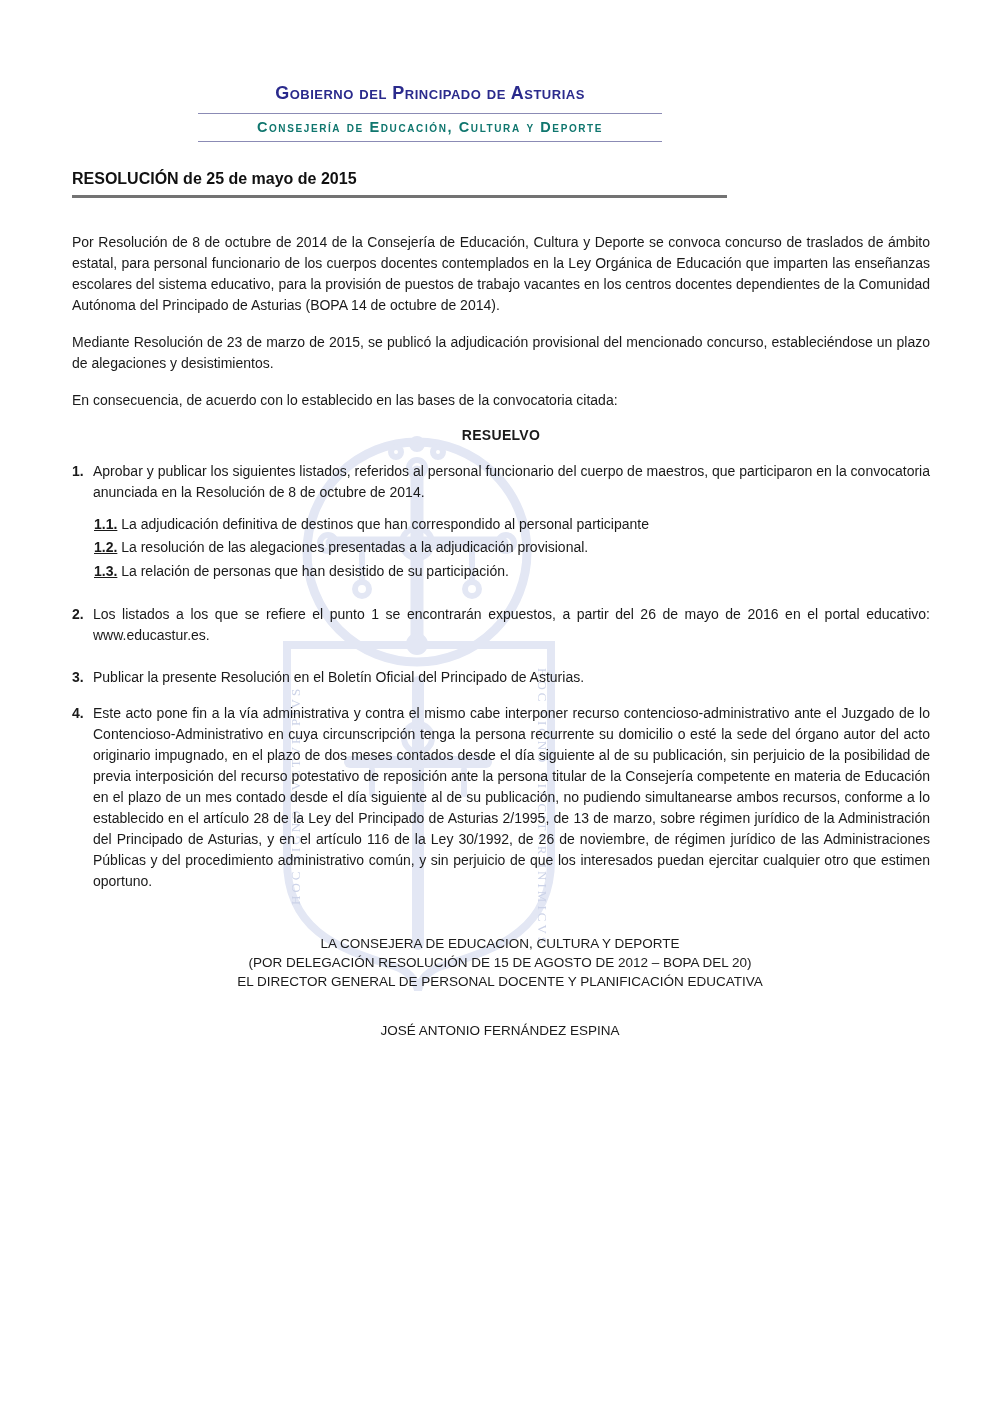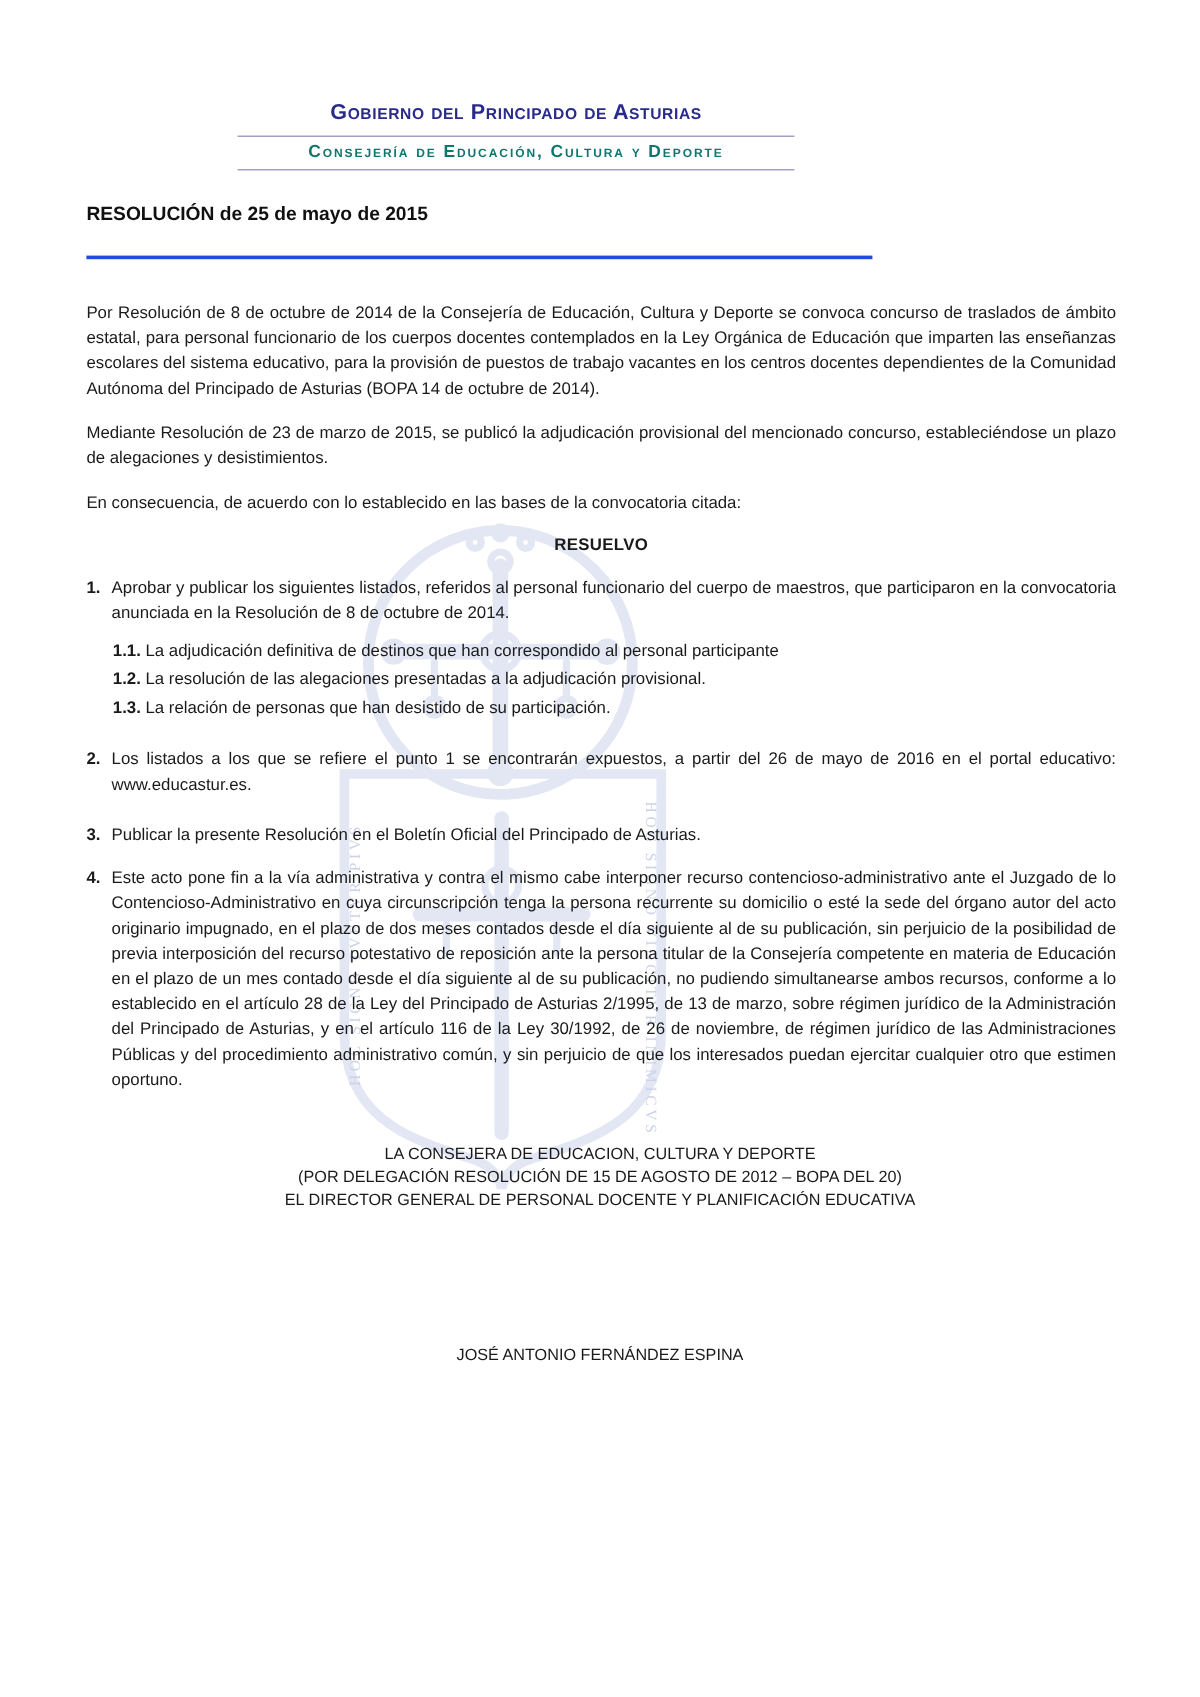--- a/index.html
+++ b/index.html
@@ -54,22 +54,22 @@
     font-size: 14.5px;
     font-weight: 600;
     letter-spacing: 1.6px;
     color: #0f766e;
   }
 
   
   .title-block {
     width: 655px;
     margin: 26px 0 0 72px;
-    border-bottom: 3px solid #1d4ed8;
-    padding-bottom: 24px;
+    border-bottom: 3px solid #737373;
+    padding-bottom: 6px;
     color: #111111;
   }
   .title-heading {
     font-size: 16px;
     font-weight: bold;
     line-height: 21px;
   }
   .title-subtitle {
     font-size: 14px;
     line-height: 21px;
@@ -93,34 +93,34 @@
     font-size: 14px;
     font-weight: bold;
     letter-spacing: 0.3px;
   }
 
   .item { display: flex; margin-top: 15px; }
   .item .num { flex: 0 0 21px; font-weight: bold; }
   .item .txt { flex: 1; text-align: justify; }
 
   .subitems { margin: 10px 0 4px 22px; line-height: 23.5px; }
-  .subitem .num { font-weight: bold; }
+  .subitem .num { font-weight: bold; text-decoration: underline; }
 
   .gap-lg { margin-top: 21px; }
 
   
   .signature {
     margin-top: 42px;
     text-align: center;
     font-size: 13.5px;
     line-height: 19px;
     color: #1a1a1a;
   }
   .signatory {
-    margin-top: 112px;
+    margin-top: 32px;
     text-align: center;
     font-size: 13.5px;
     color: #1a1a1a;
   }
 </style>
 </head>
 <body>
 
 <div class="page">
 

